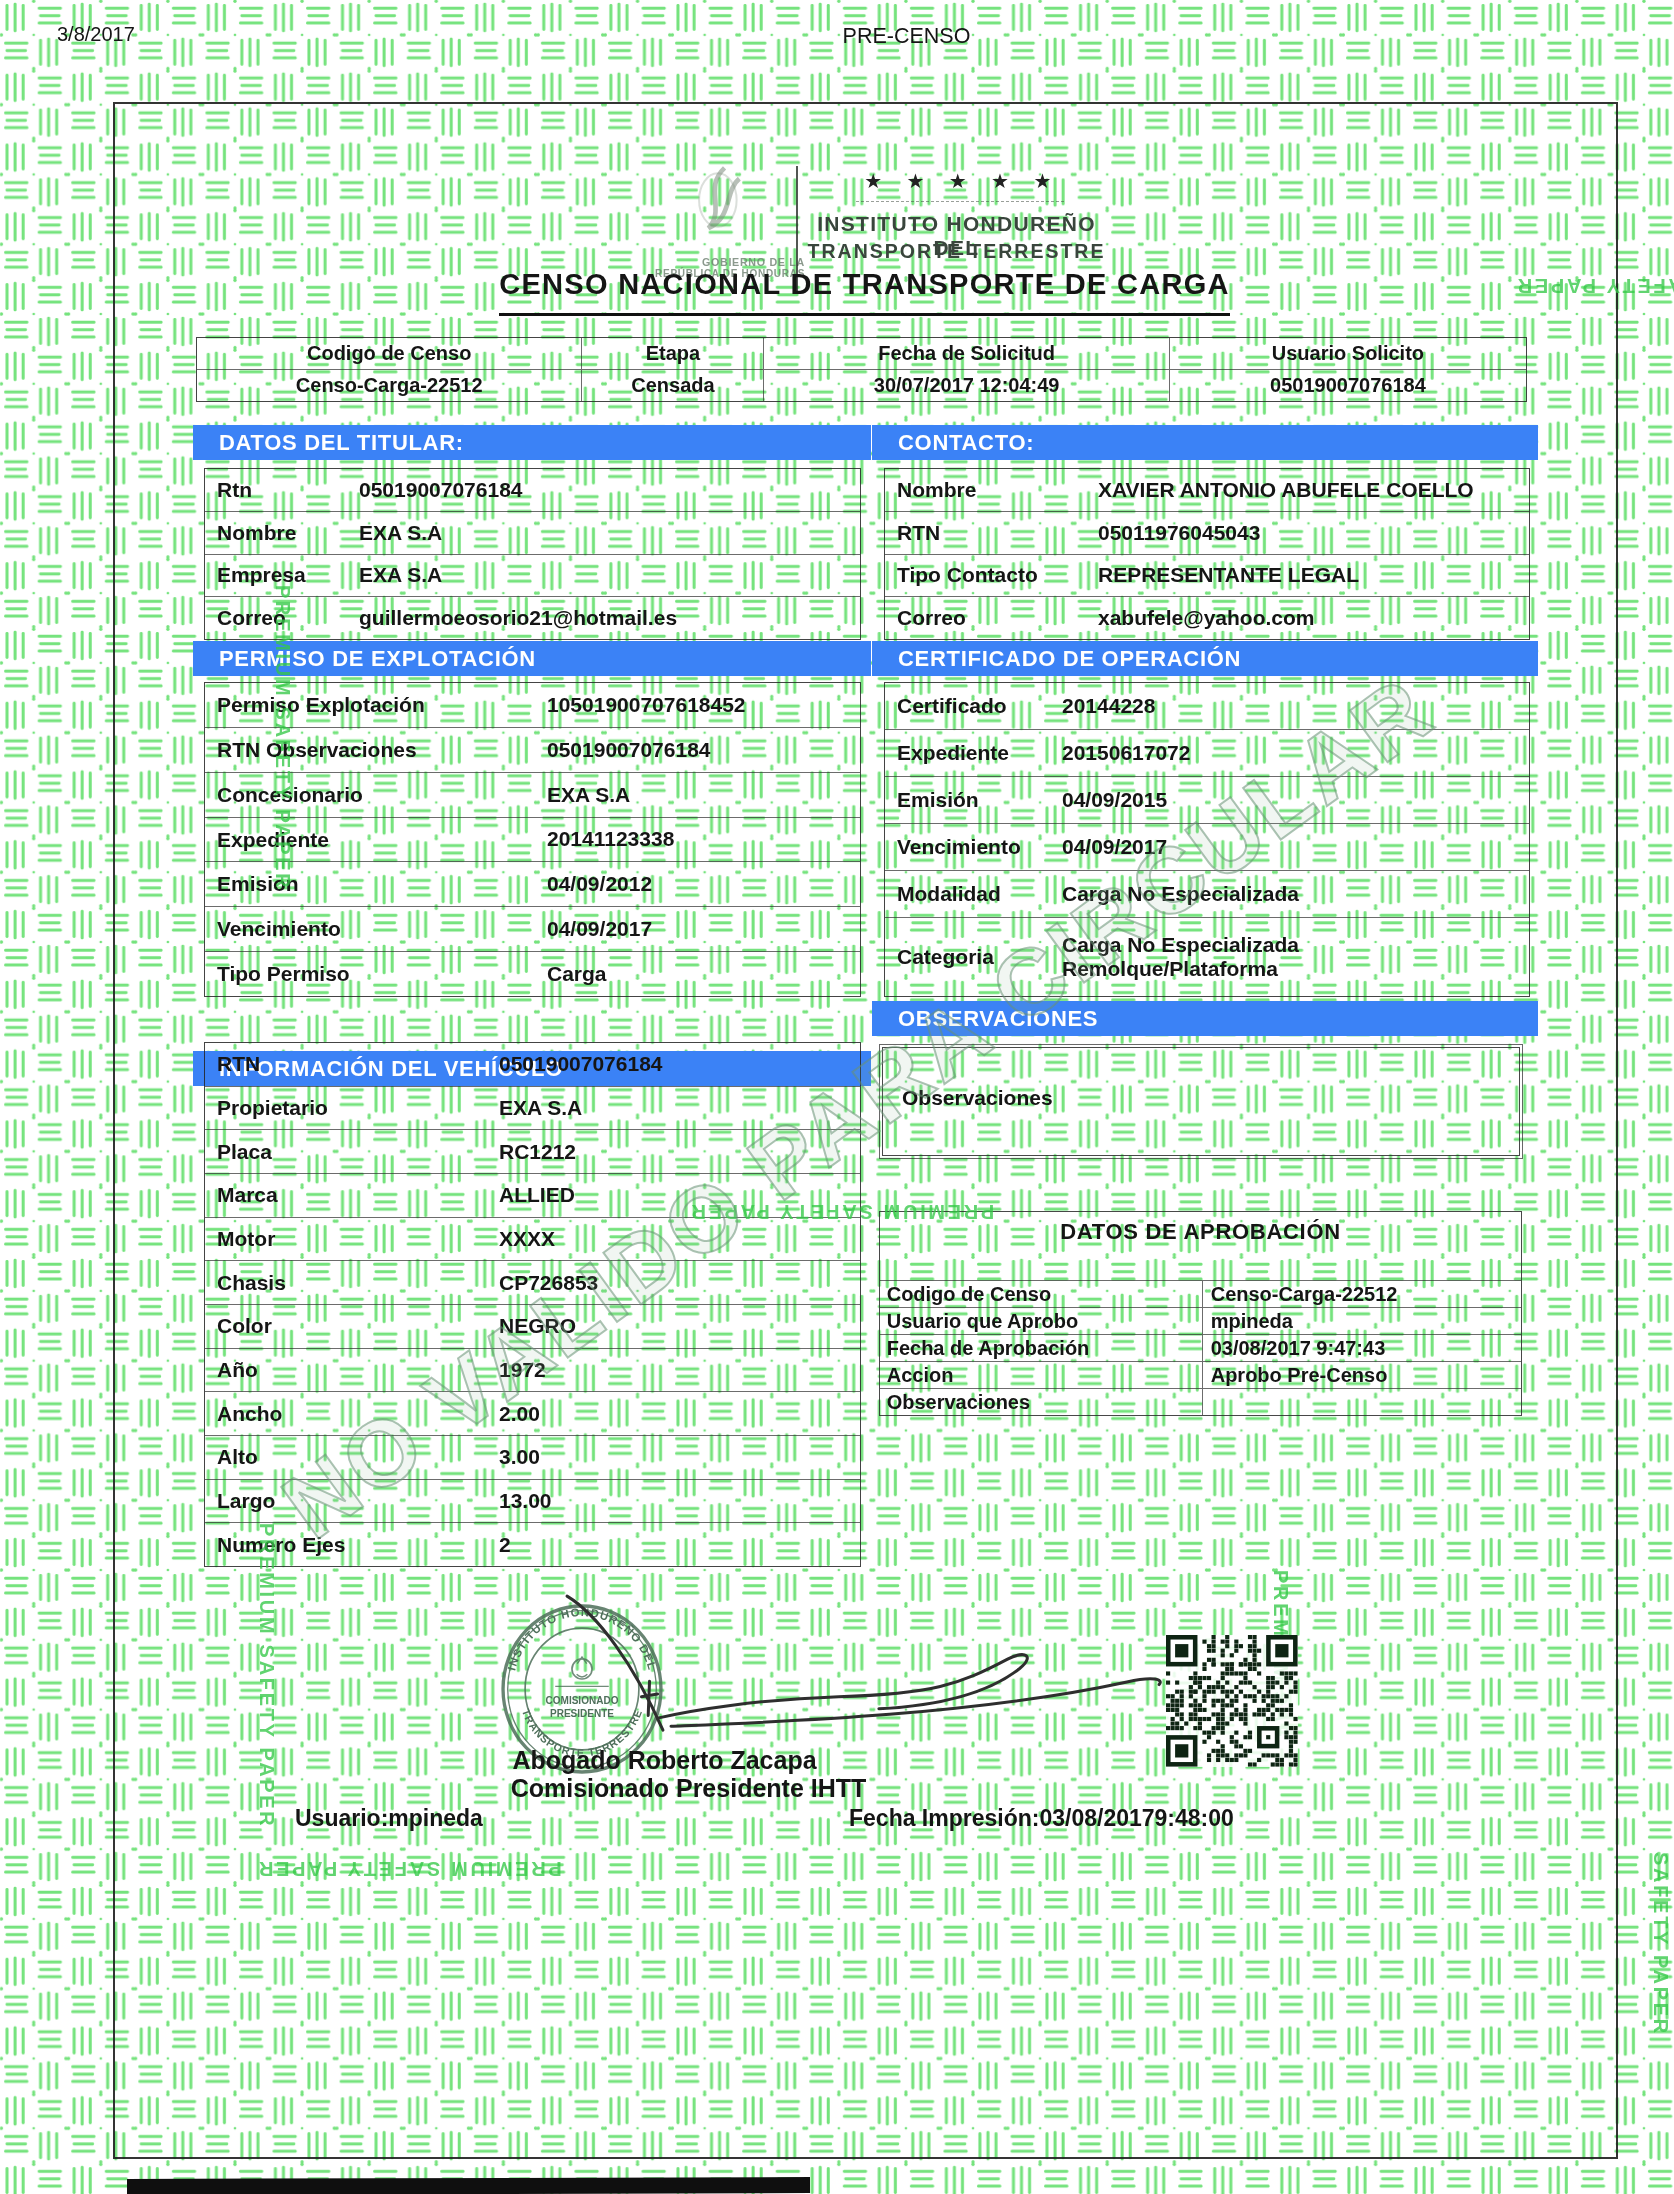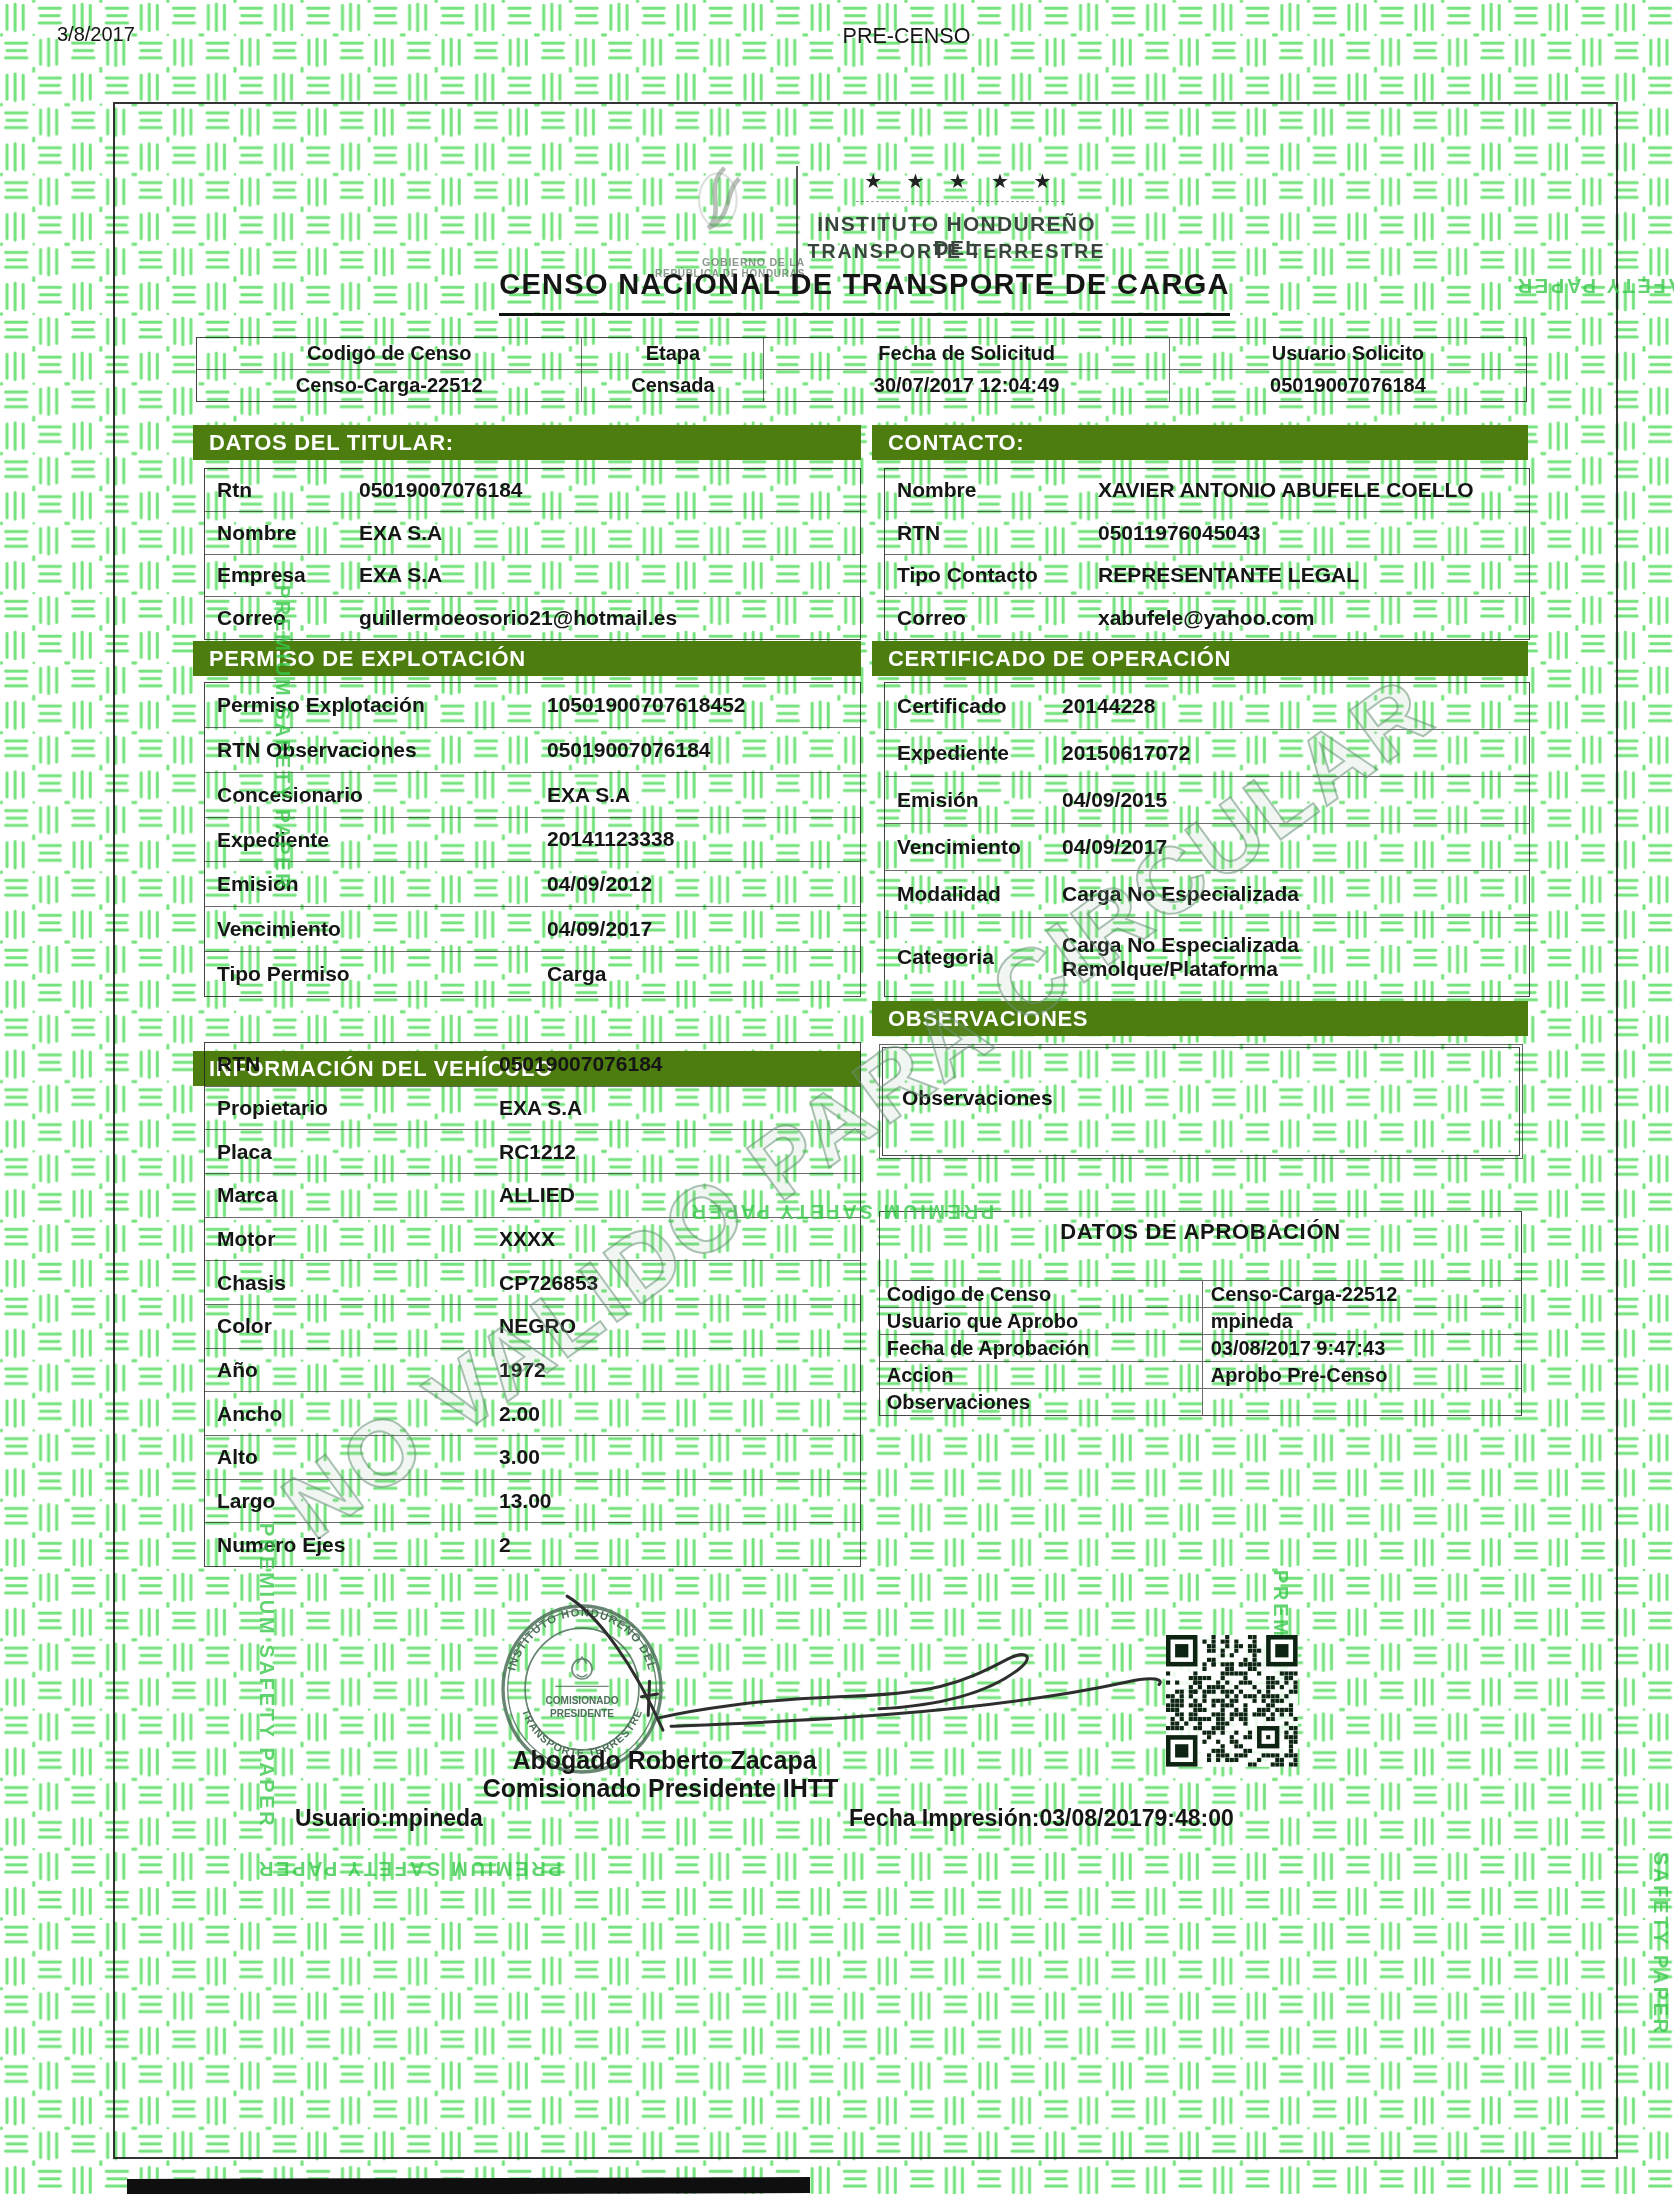--- a/index.html
+++ b/index.html
@@ -30,22 +30,22 @@
   
   #sum-table{left:196px;top:337px;width:1329px;height:63px;display:grid;
              grid-template-columns:29% 13.7% 30.5% 26.8%;grid-template-rows:1fr 1fr;
              border:1.3px solid rgba(35,35,35,.85);z-index:2;}
   #sum-table > div{display:flex;align-items:center;justify-content:center;
              font-size:20px;font-weight:bold;border-right:1.3px solid rgba(45,45,45,.7);}
   #sum-table > div:nth-child(4n){border-right:none;}
   #sum-table > div:nth-child(-n+4){border-bottom:1.3px solid rgba(45,45,45,.7);}
 
   
-  .bar{height:35px;background:#4d7c0f;color:#fff;display:flex;align-items:center;
-       padding-left:16px;font-size:22px;font-weight:bold;letter-spacing:0.7px;z-index:2;}
+  .bar{height:35px;background:#3b82f6;color:#fff;display:flex;align-items:center;
+       padding-left:26px;font-size:22px;font-weight:bold;letter-spacing:0.7px;z-index:2;}
   .bar-l{left:193px;width:652px;}
   .bar-r{left:872px;width:640px;}
 
   
   .doc-table{border:1.7px solid rgba(35,35,35,.85);display:flex;flex-direction:column;z-index:2;margin-left:8px;}
   .doc-table .trow{flex:1;display:flex;align-items:center;}
   .doc-table .trow + .trow{border-top:1.3px solid rgba(45,45,45,.7);}
   .tlabel{font-size:21px;font-weight:bold;padding-left:12px;flex-shrink:0;}
   .tvalue{font-size:21px;font-weight:bold;white-space:pre-line;line-height:1.15;}
   #titular-table{left:196px;top:468px;width:655px;height:170px;}
@@ -71,21 +71,21 @@
   #ap-rows{flex:1;display:flex;flex-direction:column;}
   #ap-rows .trow{flex:1;display:flex;align-items:center;border-top:1.3px solid rgba(45,45,45,.7);}
   #ap-rows .tlabel{width:315px;padding-left:6.7px;font-size:20px;}
   #ap-rows .tvalue{flex:1;align-self:stretch;display:flex;align-items:center;
                    border-left:1.3px solid rgba(45,45,45,.7);padding-left:8px;font-size:20px;}
 
   
   #stamp-svg{left:498px;top:1602px;z-index:5;}
   #signature-svg{left:557px;top:1584px;z-index:5;}
   #sig-name{left:416px;top:1746px;width:497px;text-align:center;font-size:25px;font-weight:bold;z-index:5;}
-  #sig-title{left:412px;top:1774px;width:497px;text-align:center;font-size:25px;font-weight:bold;z-index:5;}
+  #sig-title{left:440px;top:1774px;width:497px;text-align:center;font-size:25px;font-weight:bold;z-index:5;}
   #qr-svg{left:1166px;top:1635px;z-index:6;}
   #footer-user{left:295px;top:1805px;font-size:23px;font-weight:bold;z-index:2;}
   #footer-printed{left:849px;top:1805px;font-size:23px;font-weight:bold;z-index:2;}
   #bottom-strip{left:127px;top:2178px;width:683px;height:16px;background:#0f0f0f;z-index:2;
                 transform:rotate(-.15deg);}
 
   
   #wm-main{left:87px;top:1037px;width:1543px;height:141px;line-height:141px;text-align:center;
            font-size:93px;font-weight:700;letter-spacing:4px;
            color:rgba(140,180,150,.12);-webkit-text-stroke:2px rgba(104,146,116,.55);

